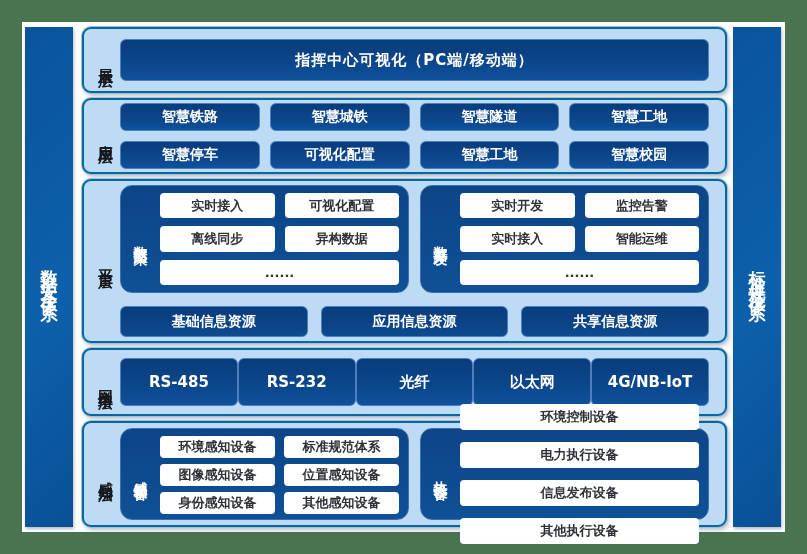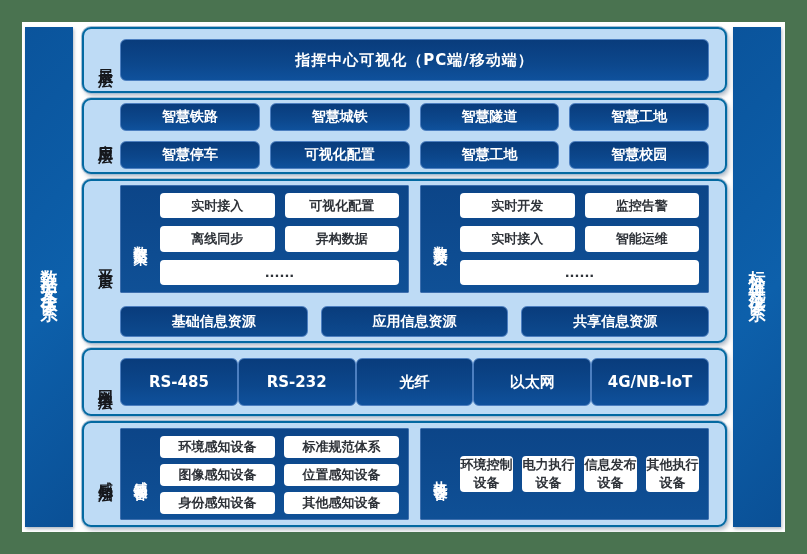--- a/index.html
+++ b/index.html
@@ -70,21 +70,21 @@
   .display-box{height:40px;font-size:15px;letter-spacing:1px;}
   
   .panel.application{height:76px;}
   .app-grid{display:grid;grid-template-columns:repeat(4,1fr);gap:10px 10px;}
   .app-box{height:26px;font-size:14px;}
   
   .panel.platform{height:164px;}
   .plat-groups{display:flex;gap:11px;height:108px;}
   .group-box{
     flex:1;background:linear-gradient(180deg,#0c4588,#0f5096);
-    border-radius:1px;border:1px solid #3d6fae;
+    border-radius:12px;border:1px solid #3d6fae;
     display:flex;align-items:stretch;padding:7px 9px;gap:8px;
     box-sizing:border-box;
   }
   .group-label{
     flex:0 0 22px;display:flex;align-items:center;justify-content:center;
   }
   .group-label .v-label{
     writing-mode:vertical-rl;text-orientation:upright;
     color:#ffffff;font-size:14px;font-weight:bold;letter-spacing:2px;line-height:1;
   }
@@ -99,21 +99,21 @@
   .resources{display:flex;gap:13px;margin-top:13px;height:31px;}
   .res-box{flex:1;font-size:14px;background:linear-gradient(180deg,#093c7c,#0d4a8f);}
   
   .panel.network{height:68px;}
   .net-row{display:flex;align-items:center;}
   .net-box{flex:1;height:46px;font-size:15px;}
   
   .panel.perception{height:106px;}
   .perc-groups{display:flex;gap:11px;height:92px;justify-content:space-between;}
   .perc-grid-3{flex:1;display:grid;grid-template-columns:1fr 1fr;gap:6px 9px;min-width:0;}
-  .perc-grid-2{flex:1;display:grid;grid-template-columns:1fr 1fr 1fr 1fr;gap:12px 9px;min-width:0;align-content:center;}
+  .perc-grid-2{flex:1;display:grid;grid-template-columns:1fr;gap:12px 9px;min-width:0;align-content:center;}
   .perc-grid-2 .white-box{min-height:26px;}
 </style>
 </head>
 <body>
 
 <div class="canvas">
   <div class="content">
 
     <div class="sidebar left">
       <span class="v-text">数据安全体系</span>

